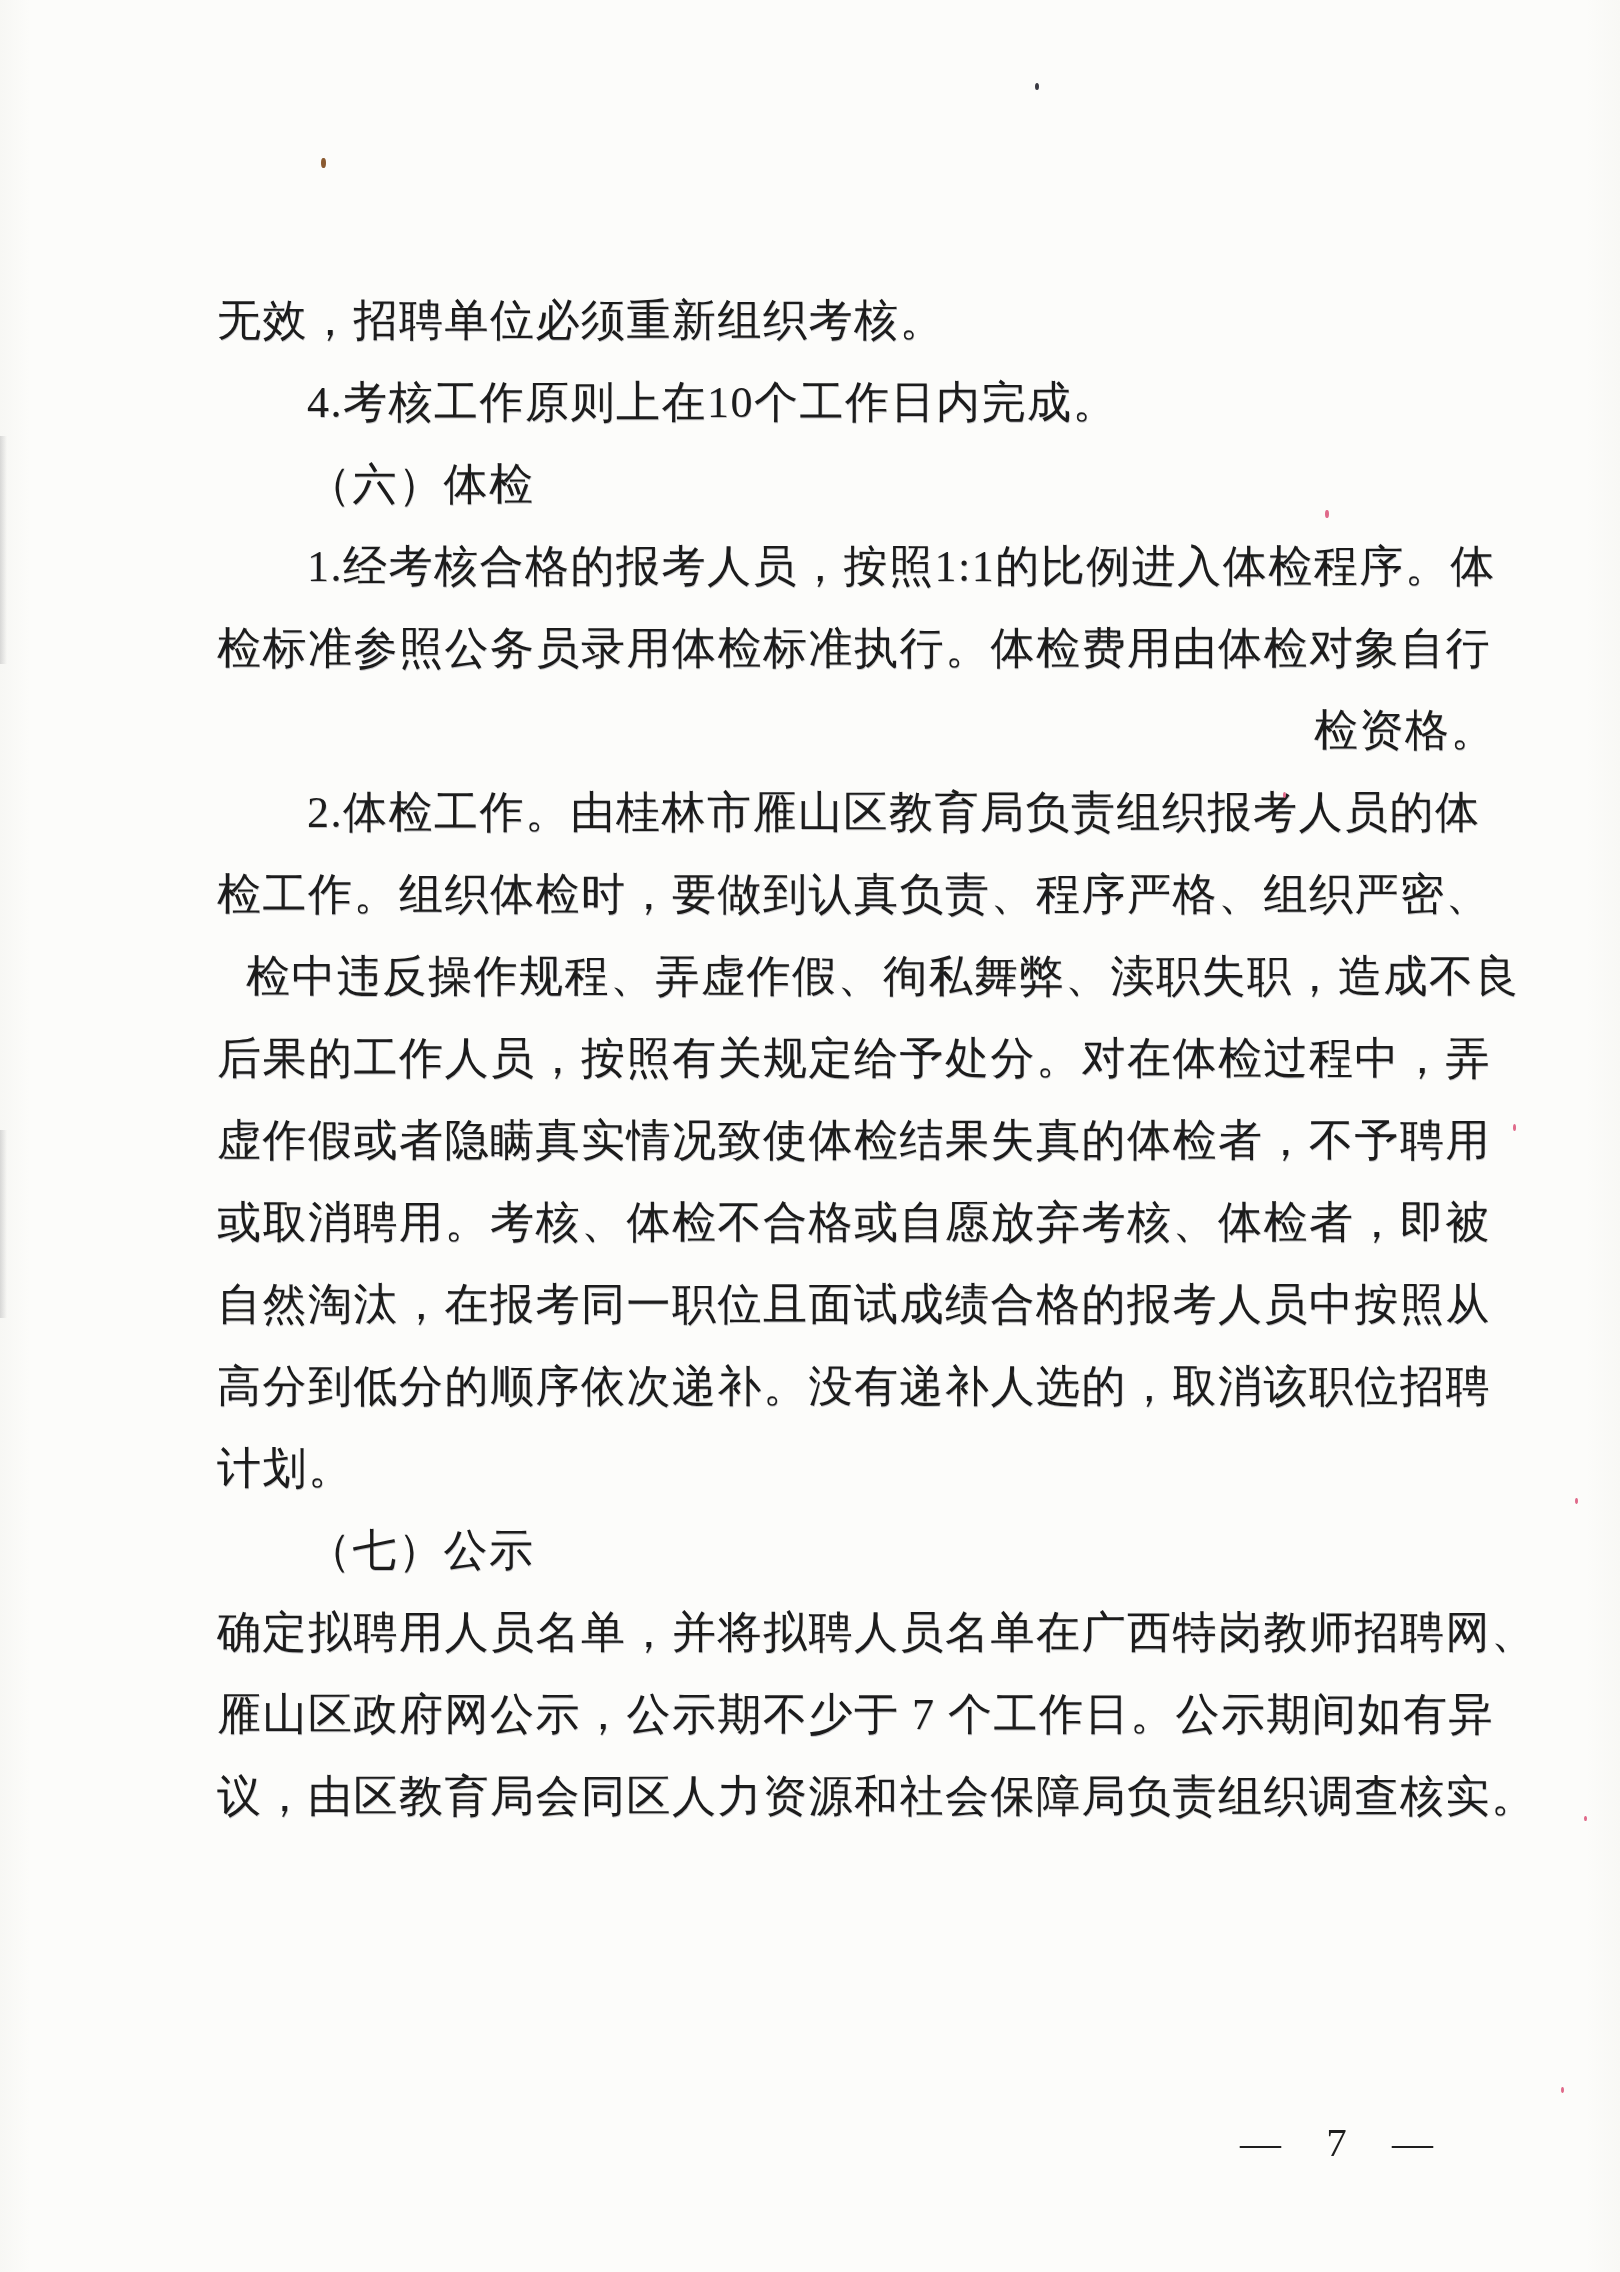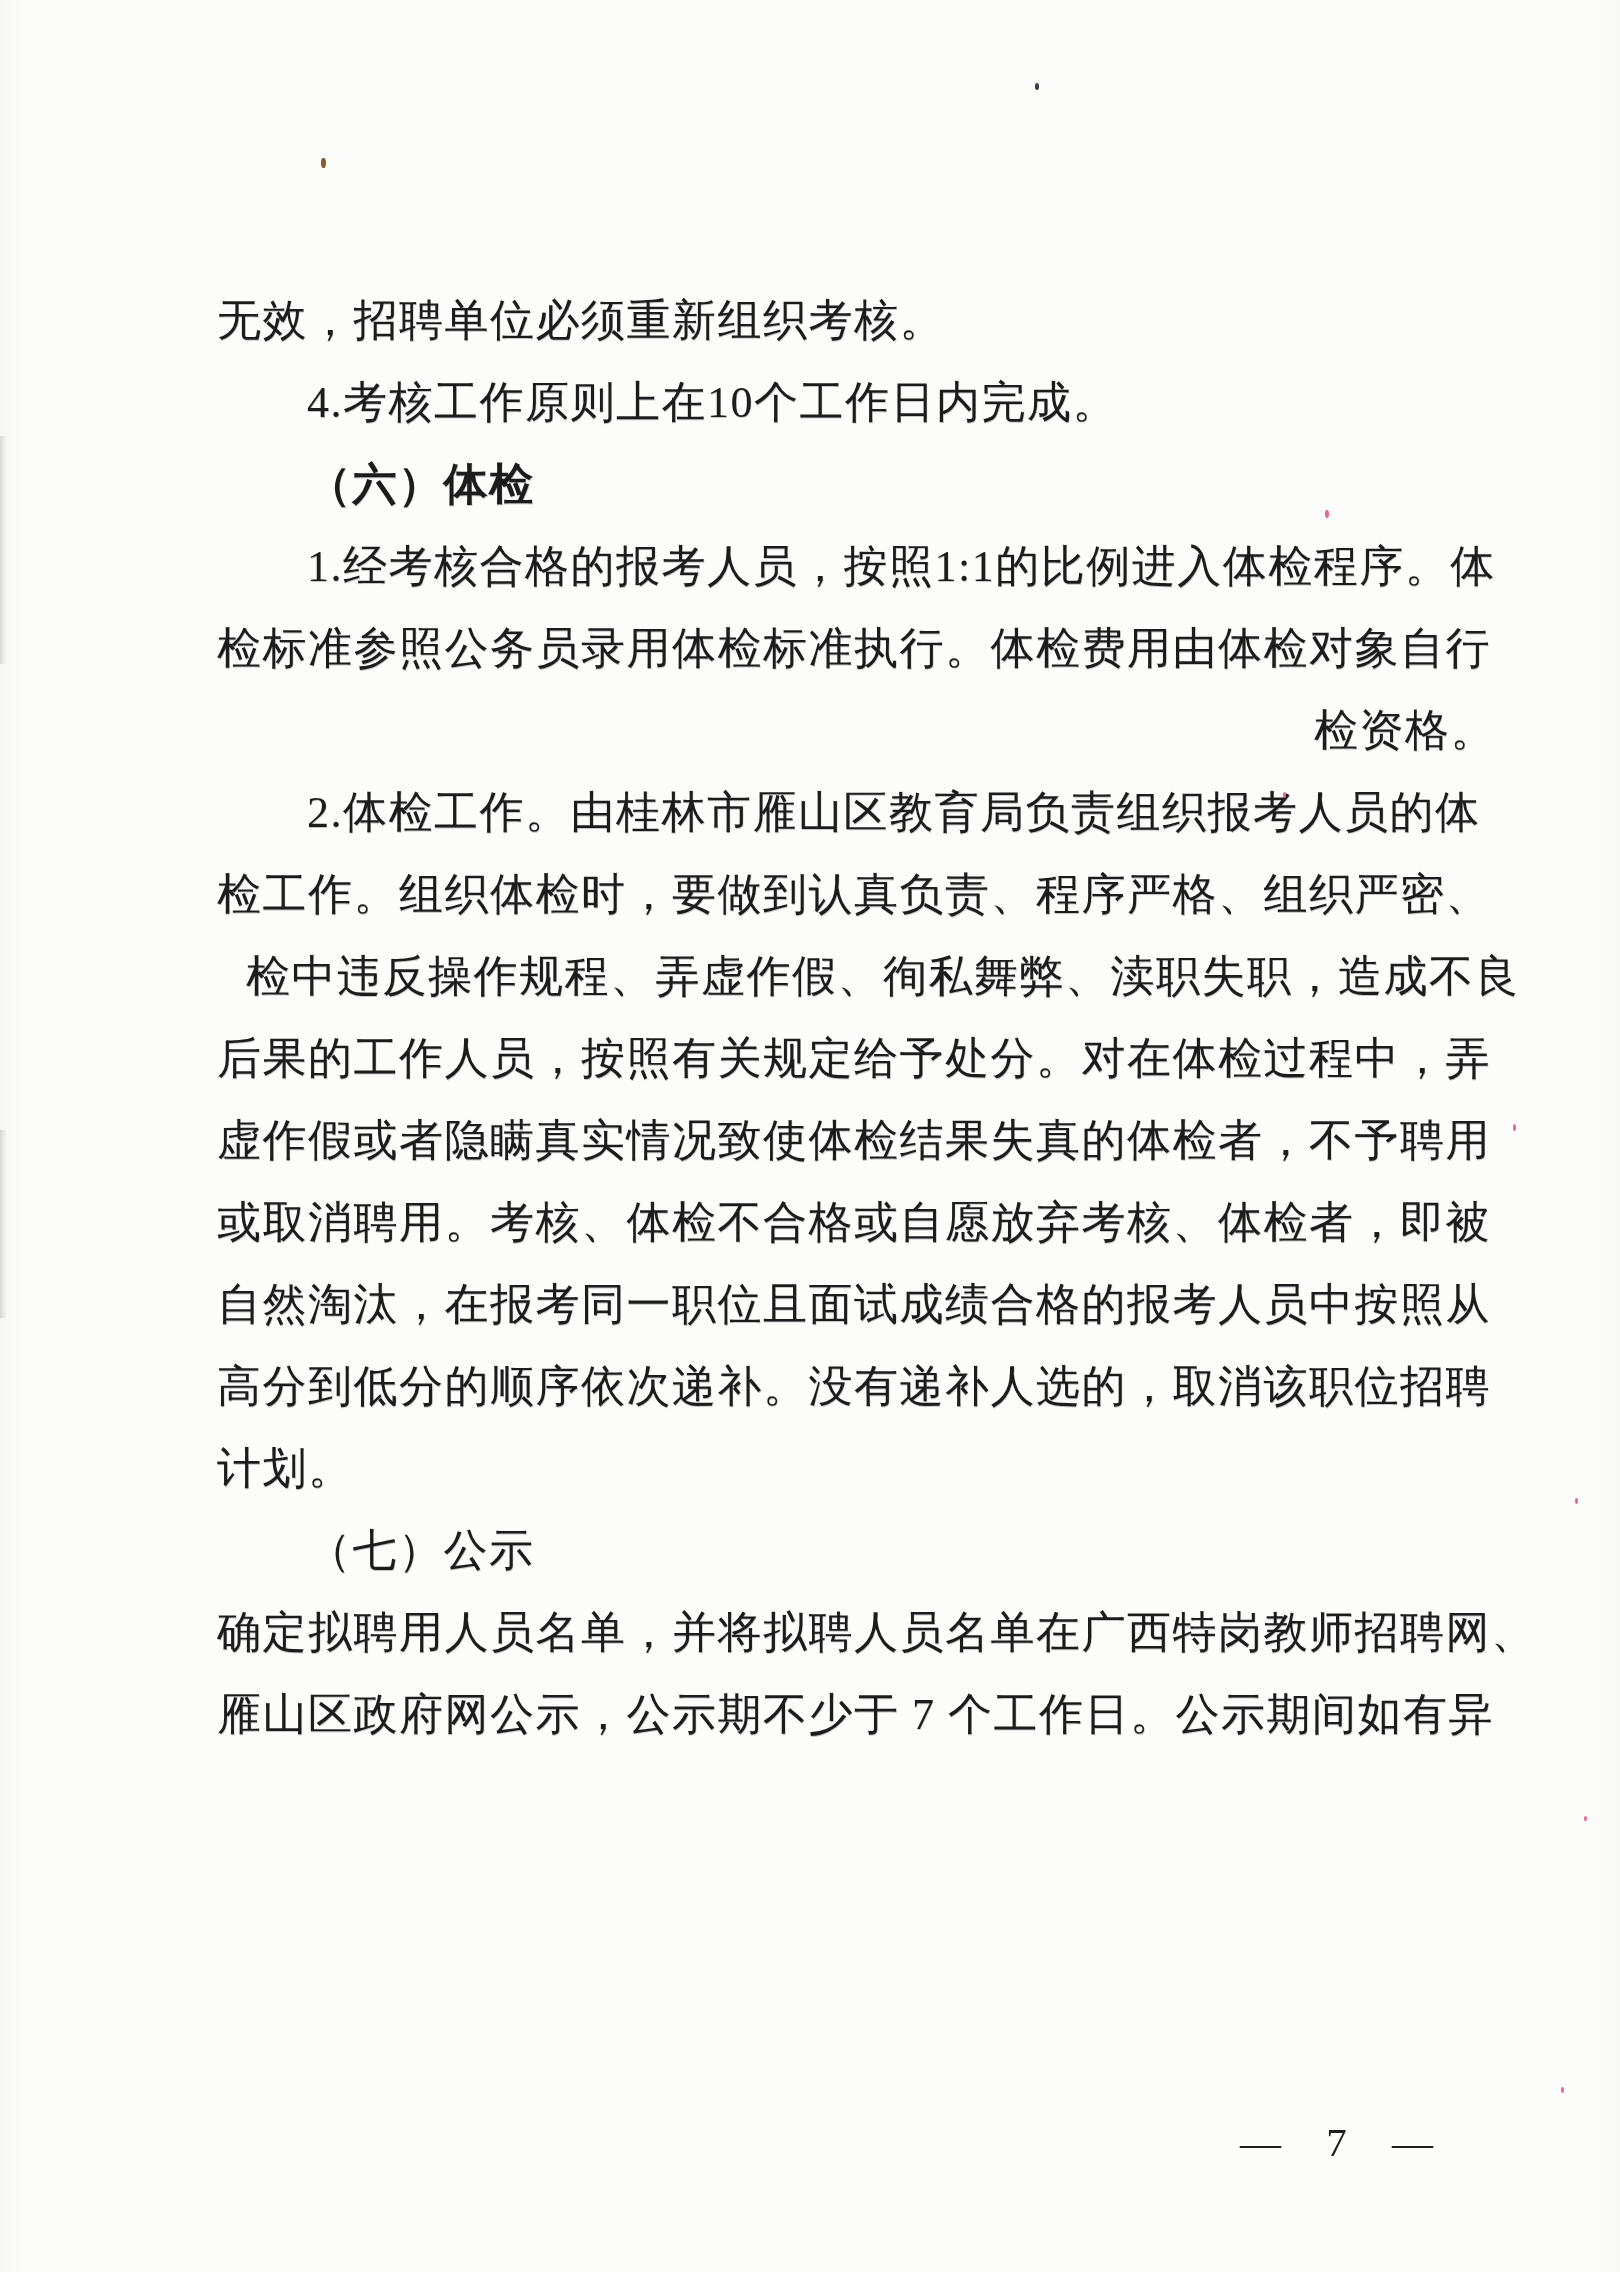--- a/index.html
+++ b/index.html
@@ -64,36 +64,37 @@
 </style>
 </head>
 <body>
 
 <div class="page">
 
   <div class="text-block">
     <div>
         <div class="line" style="padding-left: 0px;">无效，招聘单位必须重新组织考核。</div>
         <div class="line" style="padding-left: 90px;">4.考核工作原则上在10个工作日内完成。</div>
-        <div class="line" style="padding-left: 90px; font-weight: bold;">（六）体检</div>
+        <div class="line" style="padding-left: 90px;">（六）体检</div>
         <div class="line" style="padding-left: 90px;">1.经考核合格的报考人员，按照1:1的比例进入体检程序。体</div>
         <div class="line" style="padding-left: 0px;">检标准参照公务员录用体检标准执行。体检费用由体检对象自行</div>
         <div class="line" style="padding-left: 0px; text-align: right;">检资格。</div>
         <div class="line" style="padding-left: 90px;">2.体检工作。由桂林市雁山区教育局负责组织报考人员的体</div>
         <div class="line" style="padding-left: 0px;">检工作。组织体检时，要做到认真负责、程序严格、组织严密、</div>
         <div class="line" style="padding-left: 0px; margin-left: 29px;">检中违反操作规程、弄虚作假、徇私舞弊、渎职失职，造成不良</div>
         <div class="line" style="padding-left: 0px;">后果的工作人员，按照有关规定给予处分。对在体检过程中，弄</div>
         <div class="line" style="padding-left: 0px;">虚作假或者隐瞒真实情况致使体检结果失真的体检者，不予聘用</div>
         <div class="line" style="padding-left: 0px;">或取消聘用。考核、体检不合格或自愿放弃考核、体检者，即被</div>
         <div class="line" style="padding-left: 0px;">自然淘汰，在报考同一职位且面试成绩合格的报考人员中按照从</div>
         <div class="line" style="padding-left: 0px;">高分到低分的顺序依次递补。没有递补人选的，取消该职位招聘</div>
         <div class="line" style="padding-left: 0px;">计划。</div>
         <div class="line" style="padding-left: 90px;">（七）公示</div>
         <div class="line" style="padding-left: 0px;">确定拟聘用人员名单，并将拟聘人员名单在广西特岗教师招聘网、</div>
         <div class="line" style="padding-left: 0px;">雁山区政府网公示，公示期不少于 7 个工作日。公示期间如有异</div>
+        <div class="line" style="padding-left: 0px;">议，由区教育局会同区人力资源和社会保障局负责组织调查核实。</div>
       </div>
   </div>
 
   <div class="page-number">— 7 —</div>
 
   <div class="speck dark" style="left:1035px; top:83px;  width:4px;  height:7px;"></div>
   <div class="speck brown" style="left:321px;  top:158px;  width:4.5px;  height:10px;"></div>
   <div class="speck pink" style="left:1325px; top:510px; width:3.5px;  height:8px;"></div>
   <div class="speck pink" style="left:1283px; top:792px; width:3px;  height:6px;"></div>
   <div class="speck pink" style="left:1513px; top:1124px; width:3px;  height:7px;"></div>

